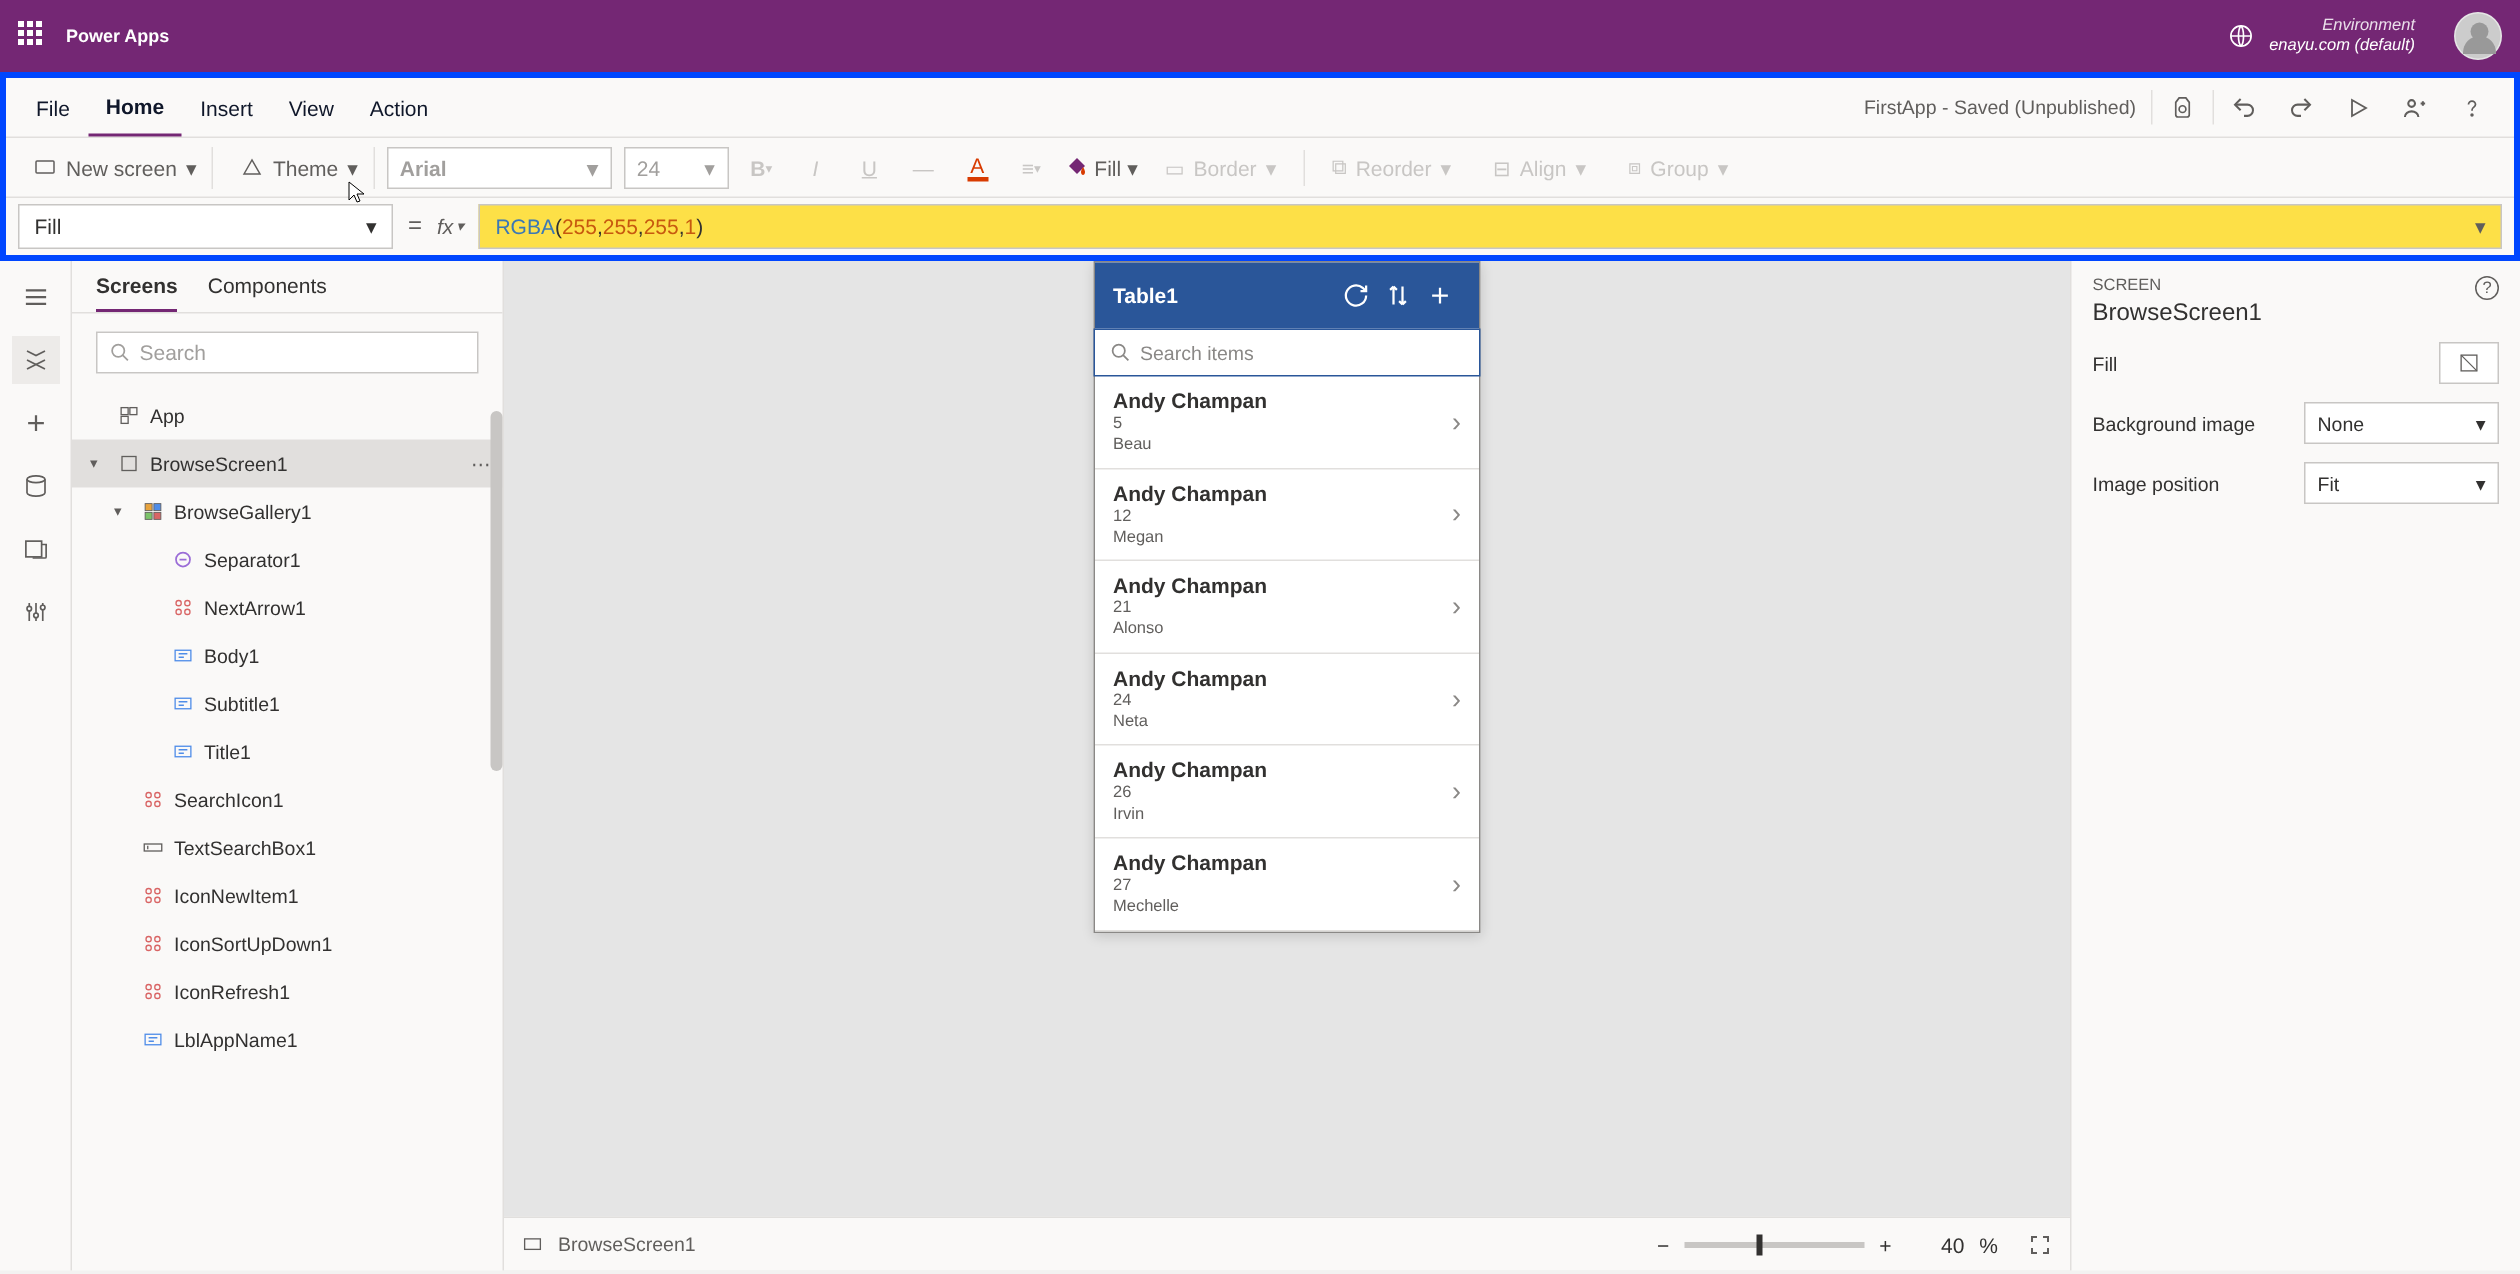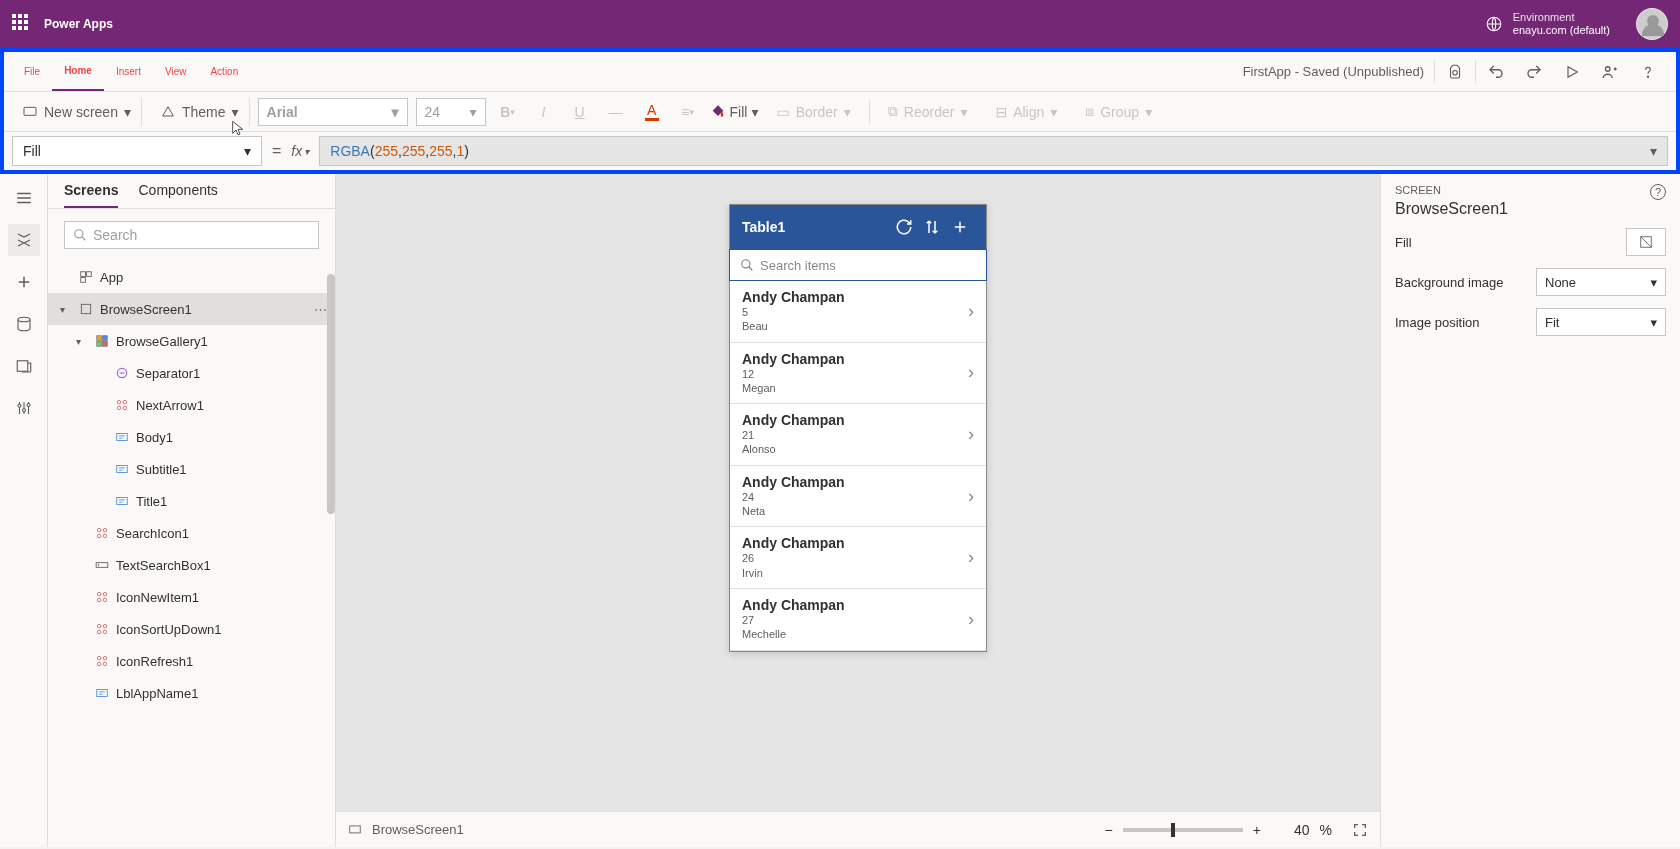--- a/index.html
+++ b/index.html
@@ -4,49 +4,49 @@
 <style>
 * { box-sizing: border-box; margin: 0; padding: 0; font-family: "Segoe UI", Arial, sans-serif; }
 body { width: 1680px; height: 849px; background: #f3f2f1; overflow: hidden; font-size: 14px; color: #323130; }
 
 
 .top-header { height: 48px; background: #742774; display: flex; align-items: center; padding: 0 12px; color: white; }
 .waffle { width: 20px; height: 20px; margin-right:12px; display:grid; grid-template-columns:repeat(3,4px); grid-template-rows:repeat(3,4px); gap:2px; }
 .waffle span{background:white;}
 .app-title { font-weight:600; font-size:12px; flex:0 0 auto;}
 .env-block { margin-left:auto; display:flex; align-items:center; gap:10px; }
-.env-text { text-align:left; font-size:11px; line-height:1.2;}
+.env-text { text-align:right; font-size:11px; line-height:1.2;font-style:italic;}
 .env-text .small{opacity:.85;}
 .avatar{width:32px;height:32px;border-radius:50%;background:#ccc;margin-left:16px;border:1px solid rgba(255,255,255,.5);position:relative;}
 .avatar::after{content:"";position:absolute;top:6px;left:10px;width:12px;height:12px;border-radius:50%;background:#999;}
 .avatar::before{content:"";position:absolute;bottom:3px;left:5px;width:22px;height:12px;border-radius:12px 12px 0 0;background:#999;}
 
 
 .ribbon-wrap{border:4px solid #0046ff;background:#faf9f8;}
 .menu-row{height:40px;display:flex;align-items:center;padding:0 8px;border-bottom:1px solid #e1dfdd;}
-.menu-item{padding:0 12px;height:100%;display:flex;align-items:center;color:#ef4444;cursor:pointer;font-size:10px;}
+.menu-item{padding:0 12px;height:100%;display:flex;align-items:center;color:#0f172a;cursor:pointer;font-size:14px;}
 .menu-item.active{font-weight:600;border-bottom:2px solid #742774;}
 .menu-spacer{flex:1;}
 .doc-status{color:#605e5c;font-size:13px;margin-right:10px;}
 .menu-icons{display:flex;align-items:center;gap:6px;padding:0 4px;border-left:1px solid #e1dfdd;height:60%;}
 .menu-icons .ic{width:32px;height:32px;display:flex;align-items:center;justify-content:center;color:#605e5c;cursor:pointer;}
 
 .toolbar-row{height:40px;display:flex;align-items:center;padding:0 8px;border-bottom:1px solid #e1dfdd;gap:8px;color:#a19f9d;}
 .tb-btn{display:flex;align-items:center;gap:6px;padding:0 10px;height:28px;border-right:1px solid #e1dfdd;color:#605e5c;}
 .tb-select{border:1px solid #c8c6c4;height:28px;padding:0 8px;display:flex;align-items:center;min-width:70px;background:white;color:#a19f9d;justify-content:space-between;}
 .tb-select.font{min-width:150px;font-weight:bold;}
 .tb-icon{width:28px;height:28px;display:flex;align-items:center;justify-content:center;color:#c8c6c4;}
 .tb-fill{display:flex;align-items:center;gap:4px;color:#605e5c;}
 .disabled{color:#c8c6c4;}
 
 .formula-row{height:38px;display:flex;align-items:center;padding:0 8px;gap:10px;}
 .prop-select{height:30px;border:1px solid #c8c6c4;background:white;min-width:250px;display:flex;align-items:center;justify-content:space-between;padding:0 10px;}
 .eq{font-size:16px;color:#605e5c;}
 .fx{font-style:italic;color:#605e5c;display:flex;align-items:center;gap:2px;}
-.formula-input{flex:1;height:30px;border:1px solid #c8c6c4;background:#e5e5e5;display:flex;align-items:center;padding:0 10px;font-family:Consolas,monospace;font-size:14px;}
+.formula-input{flex:1;height:30px;border:1px solid #c8c6c4;background:#fde047;display:flex;align-items:center;padding:0 10px;font-family:Consolas,monospace;font-size:14px;}
 .formula-input .fn{color:#3b78b5;}
 .formula-input .paren{color:#323130;}
 .formula-input .num{color:#c7590f;}
 .formula-input .comma{color:#323130;}
 
 
 .main{display:flex;height:calc(849px - 48px - 128px);}
 .left-rail{width:48px;background:#faf9f8;border-right:1px solid #e1dfdd;display:flex;flex-direction:column;align-items:center;padding-top:8px;gap:10px;}
 .left-rail .ic{width:32px;height:32px;display:flex;align-items:center;justify-content:center;color:#605e5c;cursor:pointer;}
 .left-rail .ic.active{background:#edebe9;}
@@ -63,21 +63,21 @@
 .tree-node.selected{background:#e1dfdd;}
 .tree-node .chev{width:12px;color:#605e5c;font-size:10px;}
 .tree-node .icon{width:16px;height:16px;display:inline-flex;align-items:center;justify-content:center;}
 .tree-node .more{margin-left:auto;color:#605e5c;}
 .indent-0{padding-left:12px;}
 .indent-1{padding-left:28px;}
 .indent-2{padding-left:48px;}
 .tree-scrollbar{position:absolute;right:0;top:100px;width:8px;height:240px;background:#c8c6c4;border-radius:4px;}
 
 .canvas{flex:1;background:#e5e5e5;position:relative;display:flex;flex-direction:column;}
-.canvas-inner{flex:1;display:flex;align-items:flex-start;justify-content:center;padding-top:30px;overflow:hidden;}
+.canvas-inner{flex:1;display:flex;align-items:flex-start;justify-content:center;overflow:hidden;}
 .phone{width:258px;background:white;border:1px solid #8a8886;box-shadow:0 2px 8px rgba(0,0,0,.15);}
 .phone-header{background:#2a5699;color:white;height:44px;display:flex;align-items:center;padding:0 12px;}
 .phone-title{font-weight:600;font-size:14px;flex:1;}
 .phone-header .ic{width:28px;height:28px;display:flex;align-items:center;justify-content:center;color:white;}
 .phone-search{height:32px;border-bottom:1px solid #ddd;display:flex;align-items:center;padding:0 10px;gap:6px;color:#8a8886;font-size:13px;border:1px solid #2a5699;margin:0 -1px;}
 .phone-item{border-bottom:1px solid #e1dfdd;padding:8px 12px;display:flex;align-items:center;}
 .phone-item-text{flex:1;}
 .phone-item .title{font-weight:600;font-size:14px;}
 .phone-item .sub{font-size:11px;color:#605e5c;line-height:1.3;}
 .phone-item .arrow{color:#8a8886;font-size:18px;}

